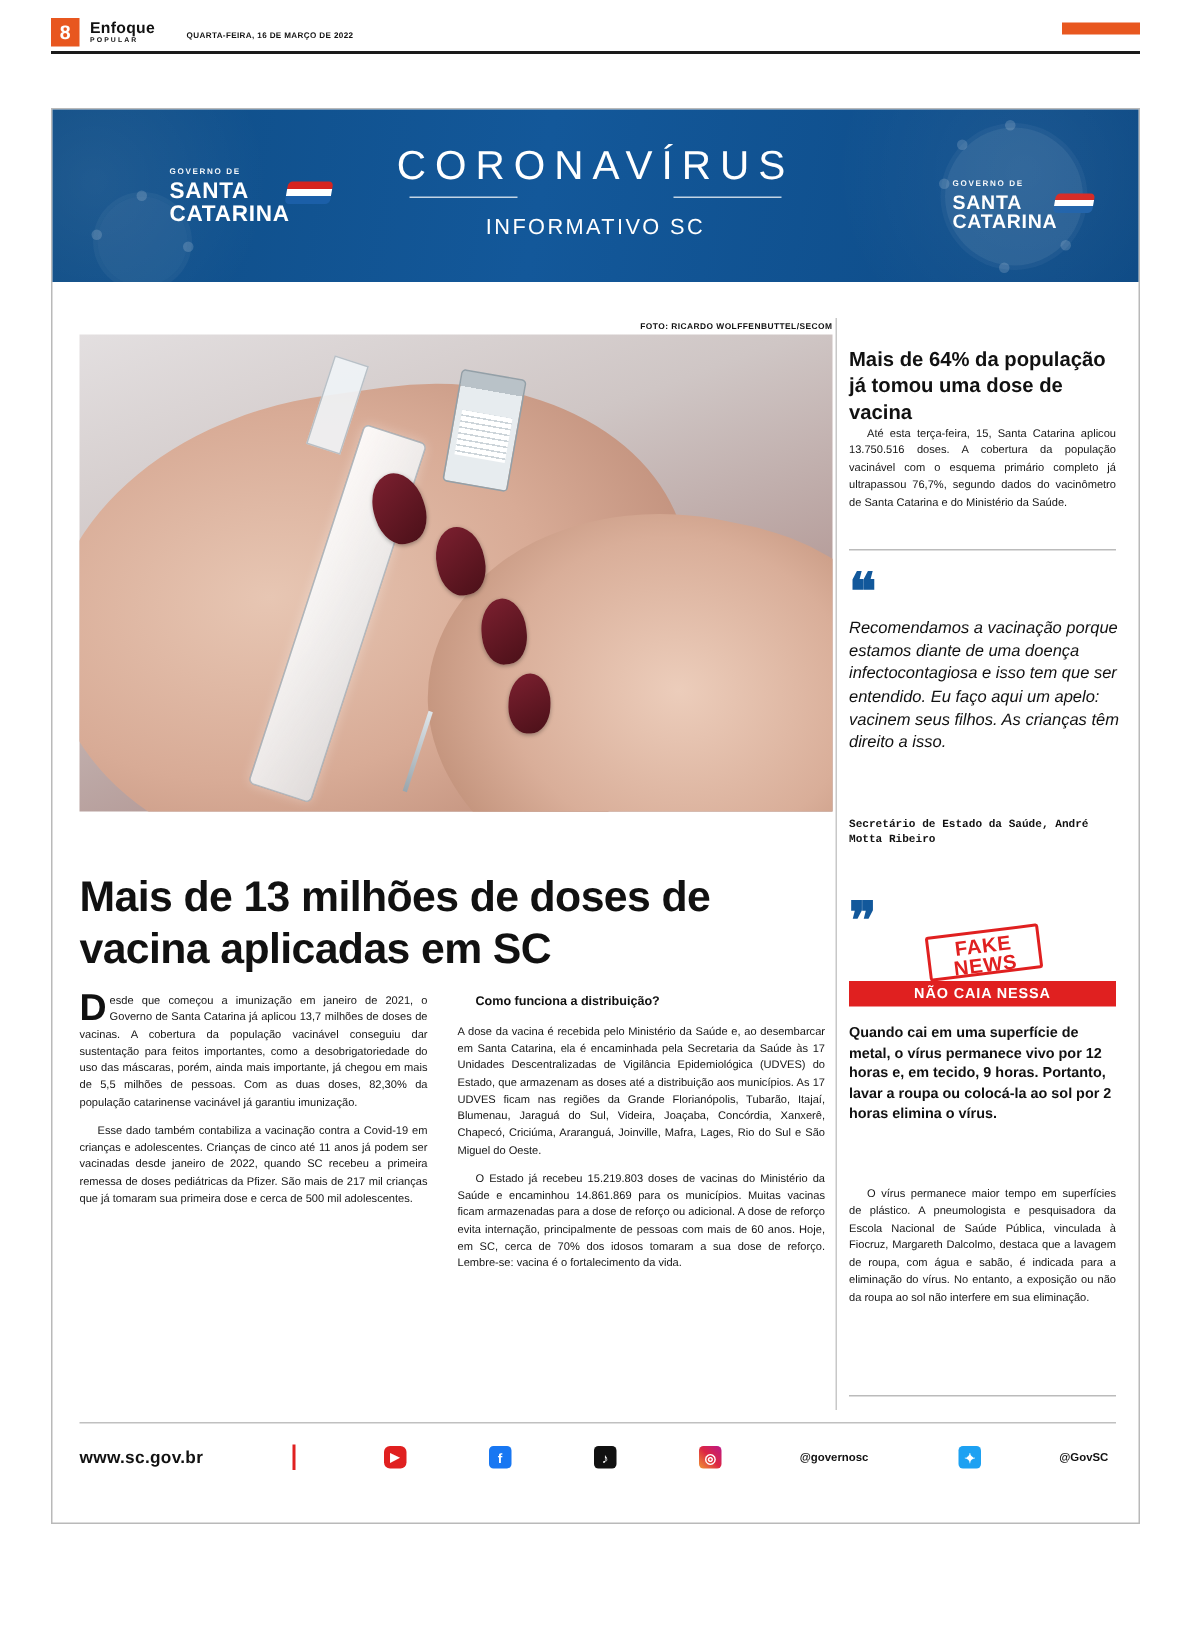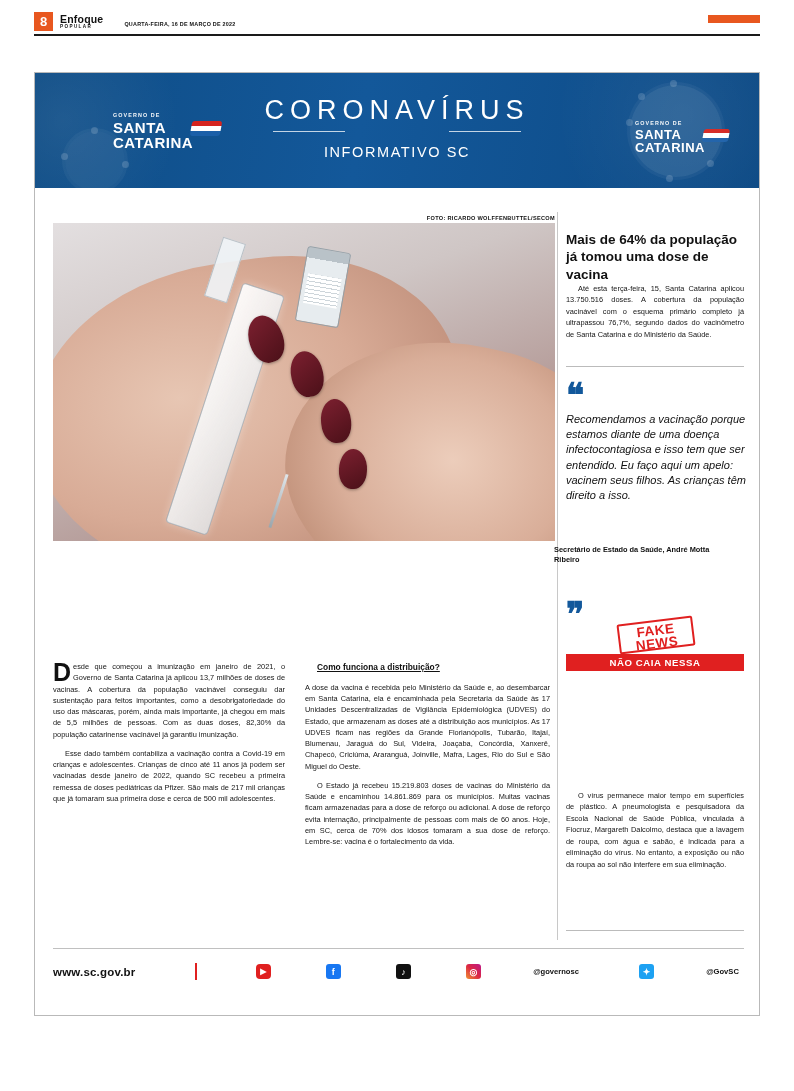--- a/index.html
+++ b/index.html
@@ -316,21 +316,20 @@
     font-weight: bold;
     padding-right: 2px;
     margin-top: 1px;
     color: #111;
   }
   .col-sub {
     font-size: 8.4px;
     font-weight: bold;
     margin: 0 0 7px 0;
     color: #111;
-    text-decoration: underline;
   }
   .rail-title {
     position: absolute;
     left: 566px; top: 220px;
     width: 180px;
     font-size: 13.5px;
     font-weight: bold;
     line-height: 1.28;
     color: #111;
   }
@@ -359,26 +358,27 @@
     position: absolute;
     left: 566px; top: 412px;
     width: 180px;
     font-size: 11px;
     line-height: 1.38;
     font-style: italic;
     color: #111;
   }
   .quote-attrib {
     position: absolute;
-    left: 554px; top: 545px;
+    left: 566px; top: 545px;
     width: 180px;
     font-size: 7.4px;
     font-weight: bold;
     line-height: 1.38;
     color: #111;
+    font-family: Liberation Mono, monospace;
   }
 
   
   .fake-stamp {
     position: absolute;
     left: 618px; top: 620px;
     width: 76px; height: 30px;
     border: 2px solid #e02020;
     border-radius: 2px;
     transform: rotate(-7deg);
@@ -559,20 +559,21 @@
     <div class="ph-needle"></div>
     <div class="ph-vial">
       <div class="ph-vial-label"></div>
     </div>
     <div class="ph-nail ph-n1"></div>
     <div class="ph-nail ph-n2"></div>
     <div class="ph-nail ph-n3"></div>
     <div class="ph-nail ph-n4"></div>
   </div>
 
+  <h1 class="headline">Mais de 13 milhões de doses de vacina aplicadas em SC</h1>
 
   <div class="col col-a">
     <p class="first">
       <span class="dropcap">D</span><span>esde que começou a imunização em janeiro de 2021, o Governo de Santa Catarina já aplicou 13,7 milhões de doses de vacinas. A cobertura da população vacinável conseguiu dar sustentação para feitos importantes, como a desobrigatoriedade do uso das máscaras, porém, ainda mais importante, já chegou em mais de 5,5 milhões de pessoas. Com as duas doses, 82,30% da população catarinense vacinável já garantiu imunização.</span>
     </p>
     <p>Esse dado também contabiliza a vacinação contra a Covid-19 em crianças e adolescentes. Crianças de cinco até 11 anos já podem ser vacinadas desde janeiro de 2022, quando SC recebeu a primeira remessa de doses pediátricas da Pfizer. São mais de 217 mil crianças que já tomaram sua primeira dose e cerca de 500 mil adolescentes.</p>
   </div>
 
   <div class="col col-b">
     <p class="col-sub">Como funciona a distribuição?</p>
@@ -592,20 +593,21 @@
   <div class="quote-mark qm-open">❝</div>
   <div class="quote-text">Recomendamos a vacinação porque estamos diante de uma doença infectocontagiosa e isso tem que ser entendido. Eu faço aqui um apelo: vacinem seus filhos. As crianças têm direito a isso.</div>
   <div class="quote-attrib">Secretário de Estado da Saúde, André Motta Ribeiro</div>
   <div class="quote-mark qm-close">❞</div>
 
   <div class="fake-stamp">
     <span>FAKE</span>
     <span>NEWS</span>
   </div>
   <div class="fake-bar">NÃO CAIA NESSA</div>
+  <div class="fake-head">Quando cai em uma superfície de metal, o vírus permanece vivo por 12 horas e, em tecido, 9 horas. Portanto, lavar a roupa ou colocá-la ao sol por 2 horas elimina o vírus.</div>
   <div class="fake-body">
     <p>O vírus permanece maior tempo em superfícies de plástico. A pneumologista e pesquisadora da Escola Nacional de Saúde Pública, vinculada à Fiocruz, Margareth Dalcolmo, destaca que a lavagem de roupa, com água e sabão, é indicada para a eliminação do vírus. No entanto, a exposição ou não da roupa ao sol não interfere em sua eliminação.</p>
   </div>
   <div class="rail-divider rd2"></div>
 
   <div class="footer-rule"></div>
   <div class="footer">
     <div class="footer-url">www.sc.gov.br</div>
     <div class="soc-sep"></div>
 

